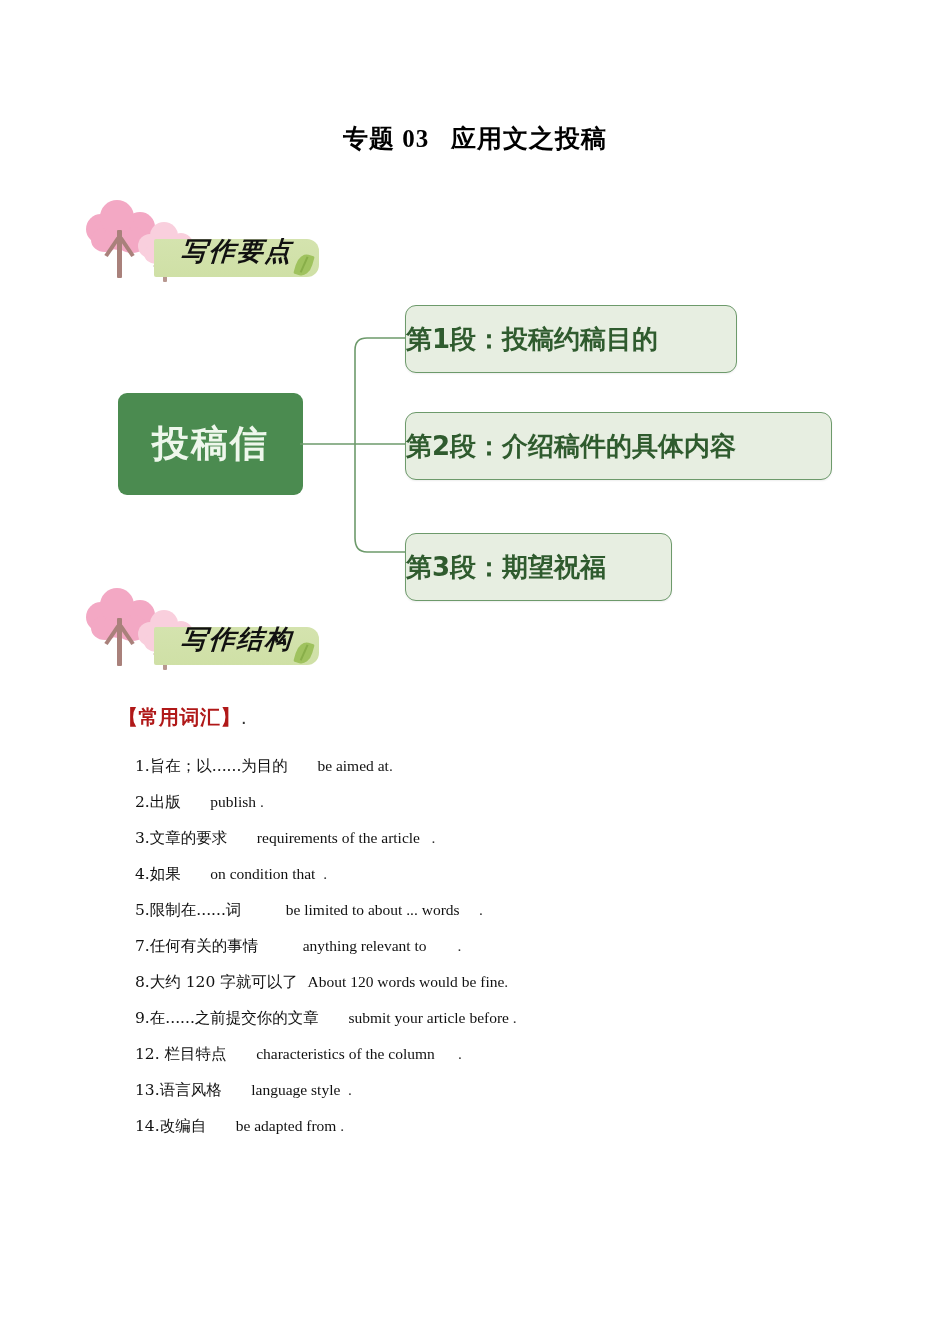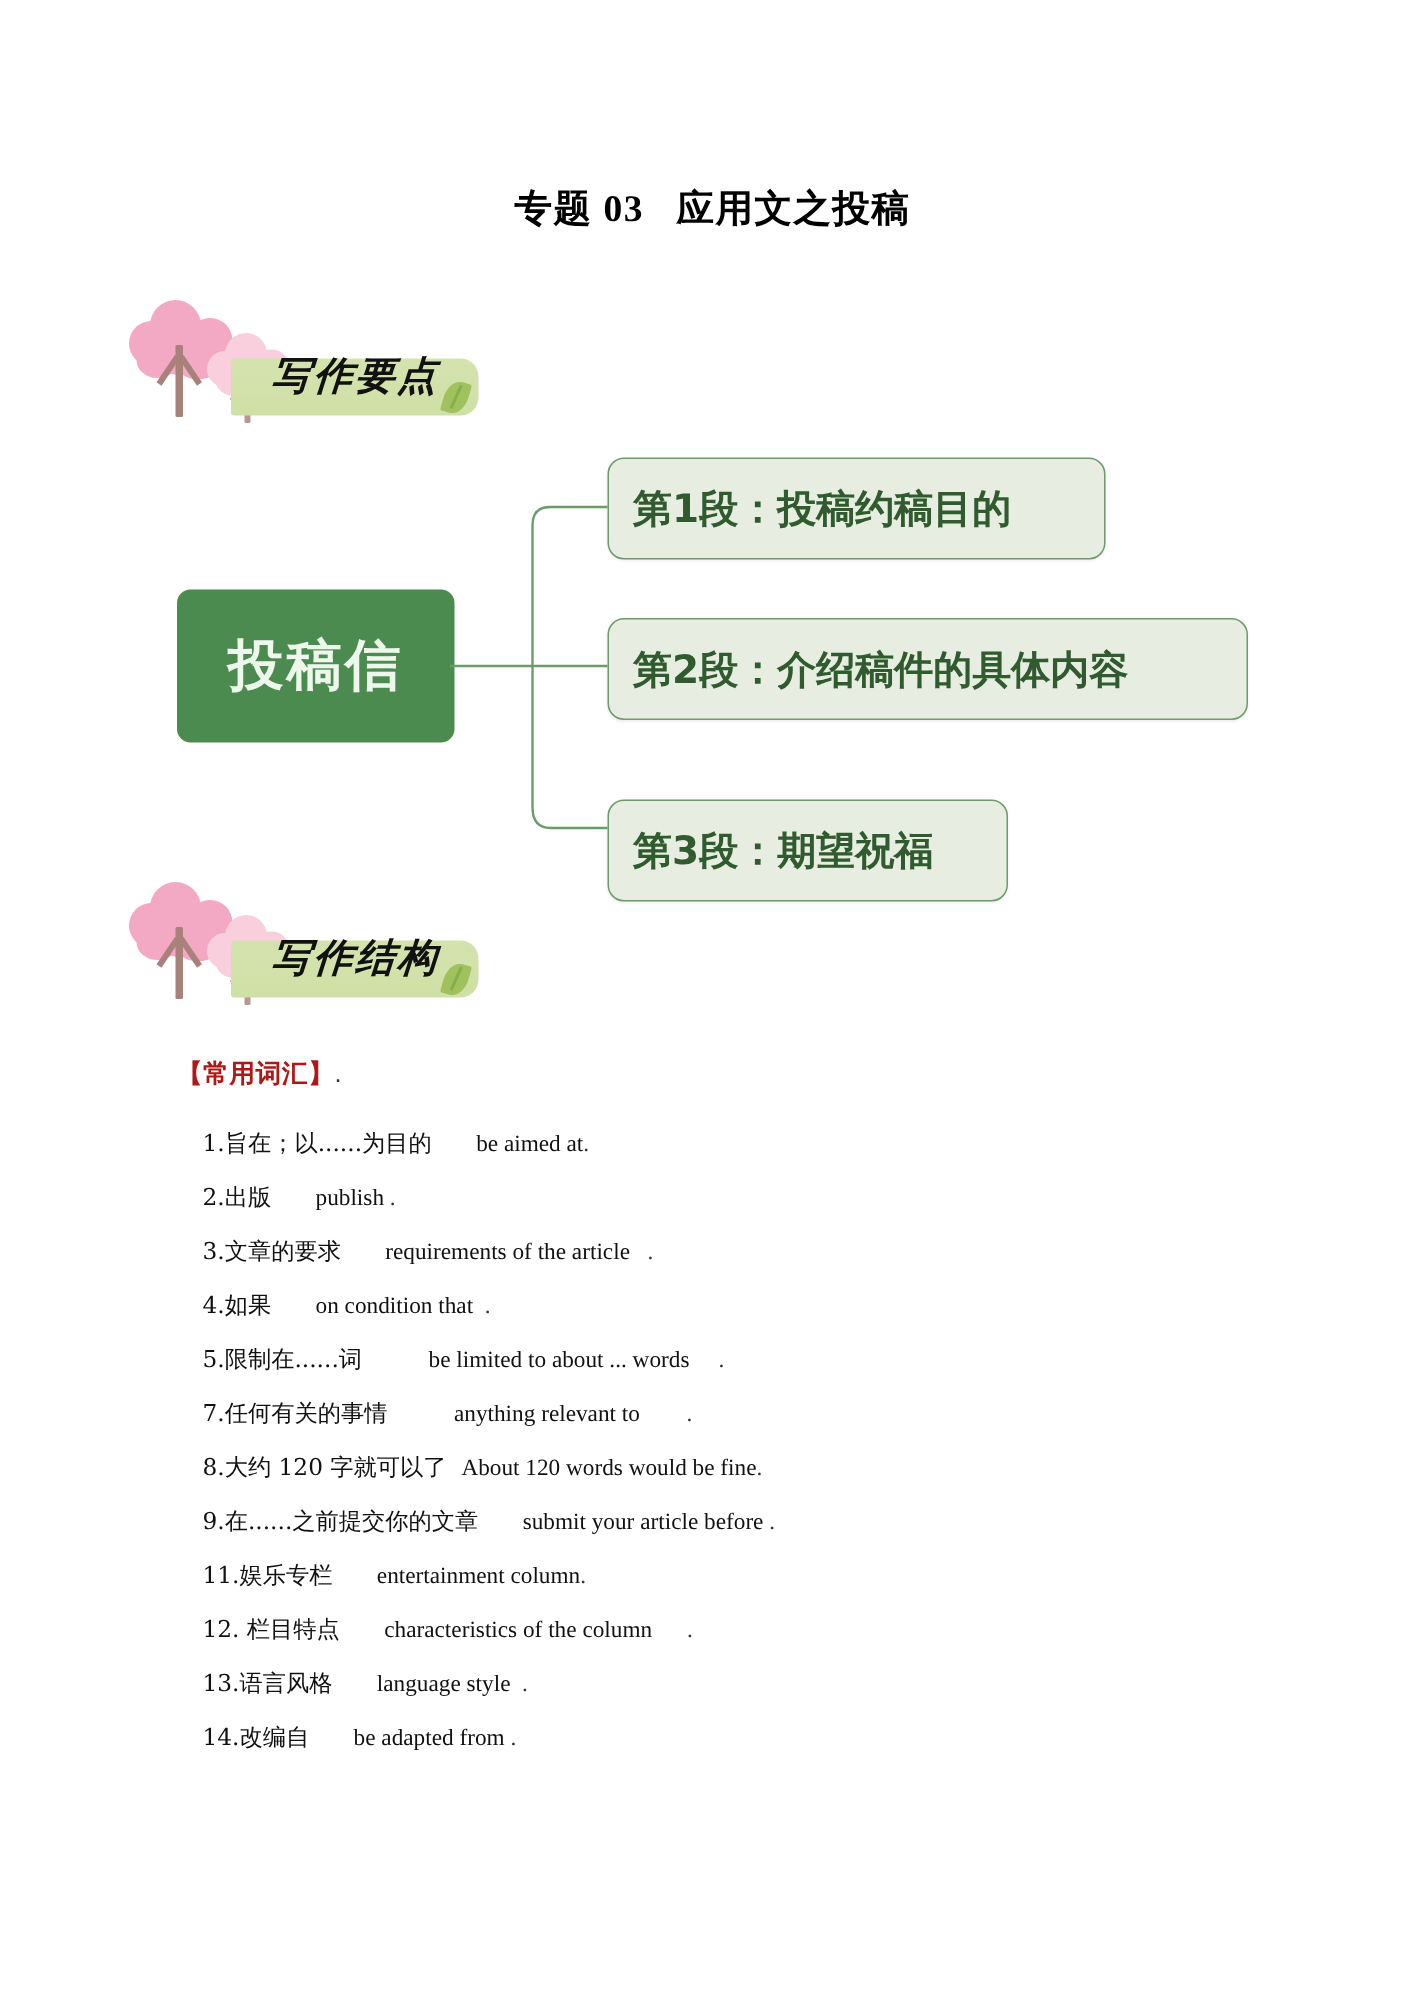--- a/index.html
+++ b/index.html
@@ -152,21 +152,20 @@
     display: flex;
     align-items: center;
     box-shadow: 0 1px 2px rgba(0,0,0,0.07);
   }
   .mm-node-label {
     font-family: "DejaVu Sans", "Liberation Sans", sans-serif;
     font-size: 26px;
     font-weight: bold;
     color: #2f5b2e;
     letter-spacing: 0px;
-    padding-left: 16px;
     white-space: nowrap;
   }
   .mm-node-1 { left: 295px; top: 10px;  width: 330px; height: 66px; }
   .mm-node-2 { left: 295px; top: 117px; width: 425px; height: 66px; }
   .mm-node-3 { left: 295px; top: 224px; width: 265px; height: 66px; margin-top: 14px; }
   .mm-connector {
     position: absolute;
     left: 190px;
     top: 0;
     width: 110px;
@@ -175,21 +174,21 @@
 
   
   .vocab {
     position: absolute;
     left: 118px;
     top: 704px;
     width: 760px;
   }
   .vocab-heading {
     font-family: Liberation Sans, sans-serif;
-    font-size: 17px;
+    font-size: 20px;
     font-weight: bold;
     color: #b01818;
     margin: 0 0 12px 0;
     letter-spacing: 0.5px;
   }
   .vocab-heading .dot { color: #333; font-weight: normal; }
   .vocab-list { list-style: none; margin: 17px; padding: 0; }
   .vocab-item {
     font-family: "Liberation Serif", "DejaVu Serif", serif;
     font-size: 15.5px;
@@ -292,18 +291,17 @@
   </div>
   <ul class="vocab-list">
       <li class="vocab-item"><span class="num-cn">1.旨在；以......为目的      </span><span class="en">be aimed at</span><span class="dot">.</span></li>
       <li class="vocab-item"><span class="num-cn">2.出版      </span><span class="en">publish</span><span class="dot"> .</span></li>
       <li class="vocab-item"><span class="num-cn">3.文章的要求      </span><span class="en">requirements of the article</span><span class="dot">   .</span></li>
       <li class="vocab-item"><span class="num-cn">4.如果      </span><span class="en">on condition that</span><span class="dot">  .</span></li>
       <li class="vocab-item"><span class="num-cn">5.限制在......词         </span><span class="en">be limited to about ... words</span><span class="dot">     .</span></li>
       <li class="vocab-item"><span class="num-cn">7.任何有关的事情         </span><span class="en">anything relevant to</span><span class="dot">        .</span></li>
       <li class="vocab-item"><span class="num-cn">8.大约 120 字就可以了  </span><span class="en">About 120 words would be fine</span><span class="dot">.</span></li>
       <li class="vocab-item"><span class="num-cn">9.在......之前提交你的文章      </span><span class="en">submit your article before</span><span class="dot"> .</span></li>
-      <li class="vocab-item"><span class="num-cn">11.娱乐专栏      </span><span class="en">entertainment column</span><span class="dot">.</span></li>
       <li class="vocab-item"><span class="num-cn">12. 栏目特点      </span><span class="en">characteristics of the column</span><span class="dot">      .</span></li>
       <li class="vocab-item"><span class="num-cn">13.语言风格      </span><span class="en">language style</span><span class="dot">  .</span></li>
       <li class="vocab-item"><span class="num-cn">14.改编自      </span><span class="en">be adapted from</span><span class="dot"> .</span></li>
     </ul>
 </div>
 
 </body></html>

